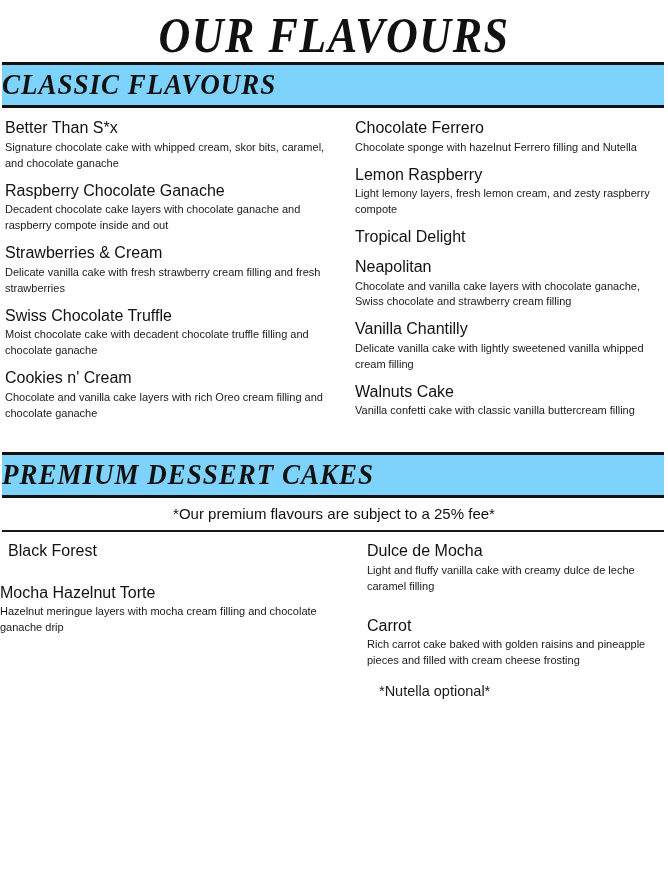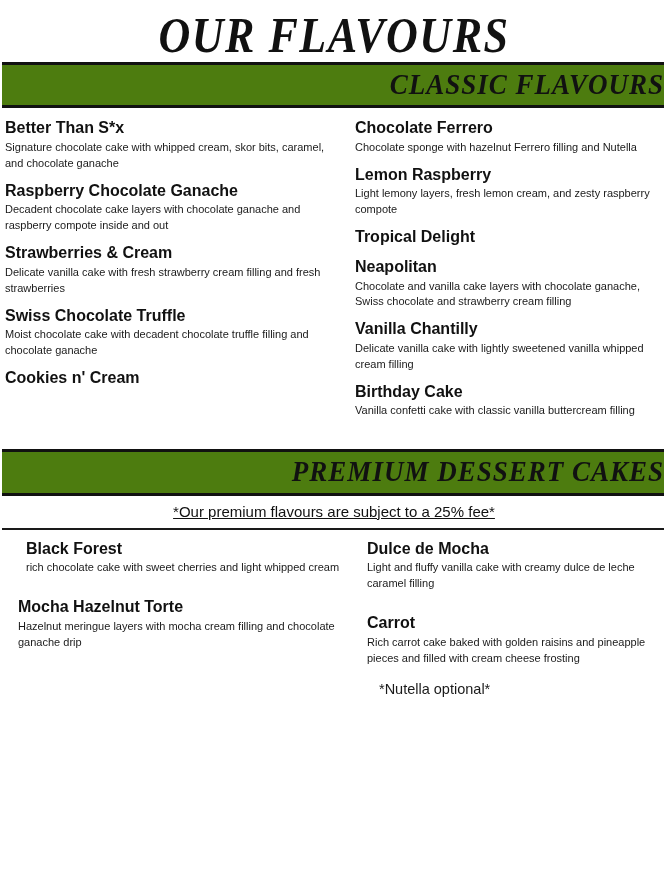--- a/index.html
+++ b/index.html
@@ -44,82 +44,81 @@
     height: 3px;
     background: #111111;
     margin: 0 4px 0 2px;
   }
   .rule-thin {
     height: 2px;
     background: #1a1a1a;
     margin: 0 4px 0 2px;
   }
   .banner {
-    background: #4d7c0f;
+    background: #7dd3fc;
     margin: 0 4px 0 2px;
-    text-align: right;
+    text-align: left;
     padding: 5px 0 7px 0;
   }
   .banner-text {
     font-family: "Liberation Serif", serif;
     font-weight: bold;
     font-style: italic;
     font-size: 27px;
     letter-spacing: 1px;
     line-height: 1.05;
     color: #111111;
     transform: scaleY(1.1);
     display: inline-block;
   }
 
   
   .note-row {
     text-align: center;
     font-size: 15px;
     padding: 7px 0 8px 0;
     color: #111111;
-    text-decoration: underline;
   }
 
   
   .columns {
     display: flex;
     align-items: flex-start;
   }
   .col {
     box-sizing: border-box;
   }
   .col-left  { width: 355px; padding-left: 5px; padding-right: 10px; }
   .col-right { width: 313px; padding-left: 0px;  padding-right: 6px; }
 
   .flavour {
     margin-bottom: 7px;
   }
   .flavour .name {
     font-size: 16px;
-    font-weight: bold;
+    font-weight: normal;
     line-height: 1.35;
     color: #111111;
     margin: 0 0 1px 0;
   }
   .flavour .desc {
     font-size: 11px;
     line-height: 1.45;
     color: #1a1a1a;
     margin: 0;
   }
 
   
   .classic-body { padding-top: 9px; }
   .classic-body .flavour { margin-bottom: 8px; }
 
   
   .premium-body { padding-top: 8px; }
   .premium-body .flavour { margin-bottom: 20px; }
-  .premium-body .col-left  { padding-left: 18px; }
+  .premium-body .col-left  { padding-left: 0; }
   .premium-body .col-right { padding-left: 12px; }
   .indent-item { padding-left: 8px; }
 
   .footnote {
     font-size: 14.5px;
     color: #1a1a1a;
     padding-left: 12px;
     margin-top: -6px;
   }
 
@@ -158,20 +157,21 @@
         <div class="desc">Delicate vanilla cake with fresh strawberry cream filling and fresh strawberries</div>
       </div>
 
       <div class="flavour">
         <div class="name">Swiss Chocolate Truffle</div>
         <div class="desc">Moist chocolate cake with decadent chocolate truffle filling and chocolate ganache</div>
       </div>
 
       <div class="flavour">
         <div class="name">Cookies n' Cream</div>
+        <div class="desc">Chocolate and vanilla cake layers with rich Oreo cream filling and chocolate ganache</div>
       </div>
 
     </div>
 
     <div class="col col-right">
 
       <div class="flavour">
         <div class="name">Chocolate Ferrero</div>
         <div class="desc">Chocolate sponge with hazelnut Ferrero filling and Nutella</div>
       </div>
@@ -189,21 +189,21 @@
         <div class="name">Neapolitan</div>
         <div class="desc">Chocolate and vanilla cake layers with chocolate ganache, Swiss chocolate and strawberry cream filling</div>
       </div>
 
       <div class="flavour">
         <div class="name">Vanilla Chantilly</div>
         <div class="desc">Delicate vanilla cake with lightly sweetened vanilla whipped cream filling</div>
       </div>
 
       <div class="flavour">
-        <div class="name">Birthday Cake</div>
+        <div class="name">Walnuts Cake</div>
         <div class="desc">Vanilla confetti cake with classic vanilla buttercream filling</div>
       </div>
 
     </div>
   </div>
 
   <div class="spacer-between"></div>
 
   <div class="rule"></div>
   <div class="banner">
@@ -213,21 +213,20 @@
 
   <div class="note-row">*Our premium flavours are subject to a 25% fee*</div>
   <div class="rule-thin"></div>
 
   <div class="columns premium-body">
 
     <div class="col col-left">
 
       <div class="flavour indent-item">
         <div class="name">Black Forest</div>
-        <div class="desc">rich chocolate cake with sweet cherries and light whipped cream</div>
       </div>
 
       <div class="flavour">
         <div class="name">Mocha Hazelnut Torte</div>
         <div class="desc">Hazelnut meringue layers with mocha cream filling and chocolate ganache drip</div>
       </div>
 
     </div>
 
     <div class="col col-right">

